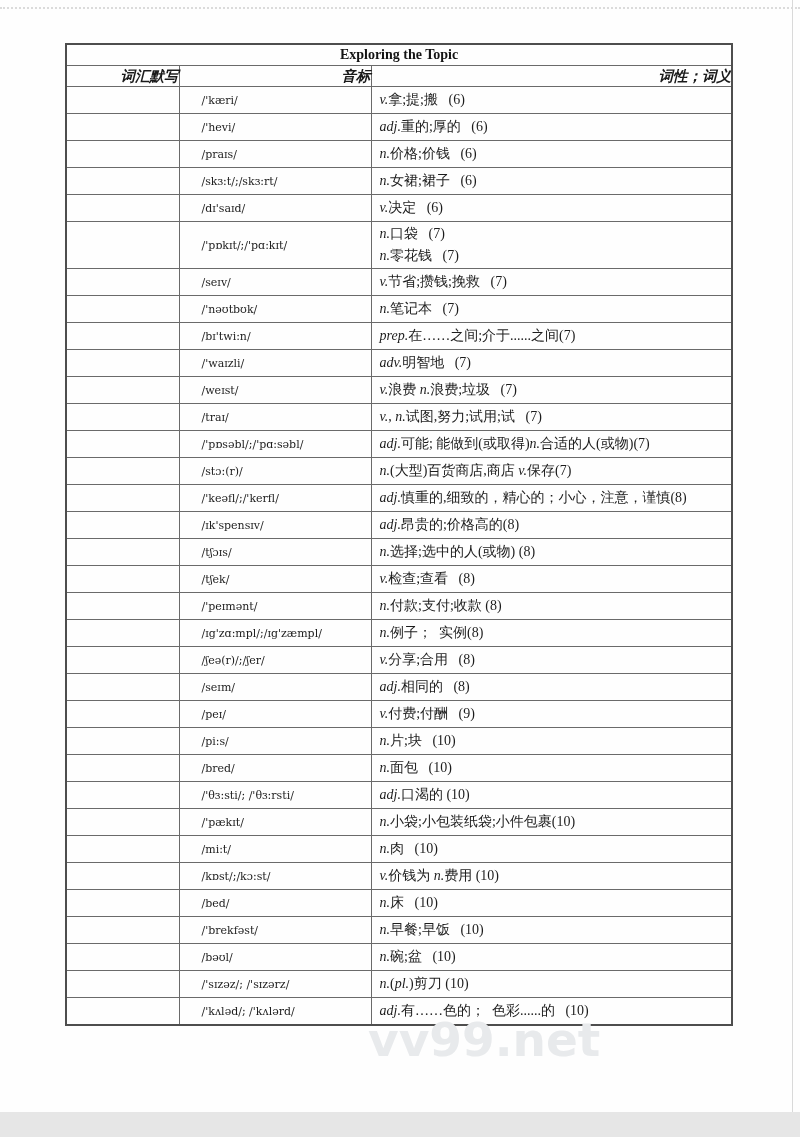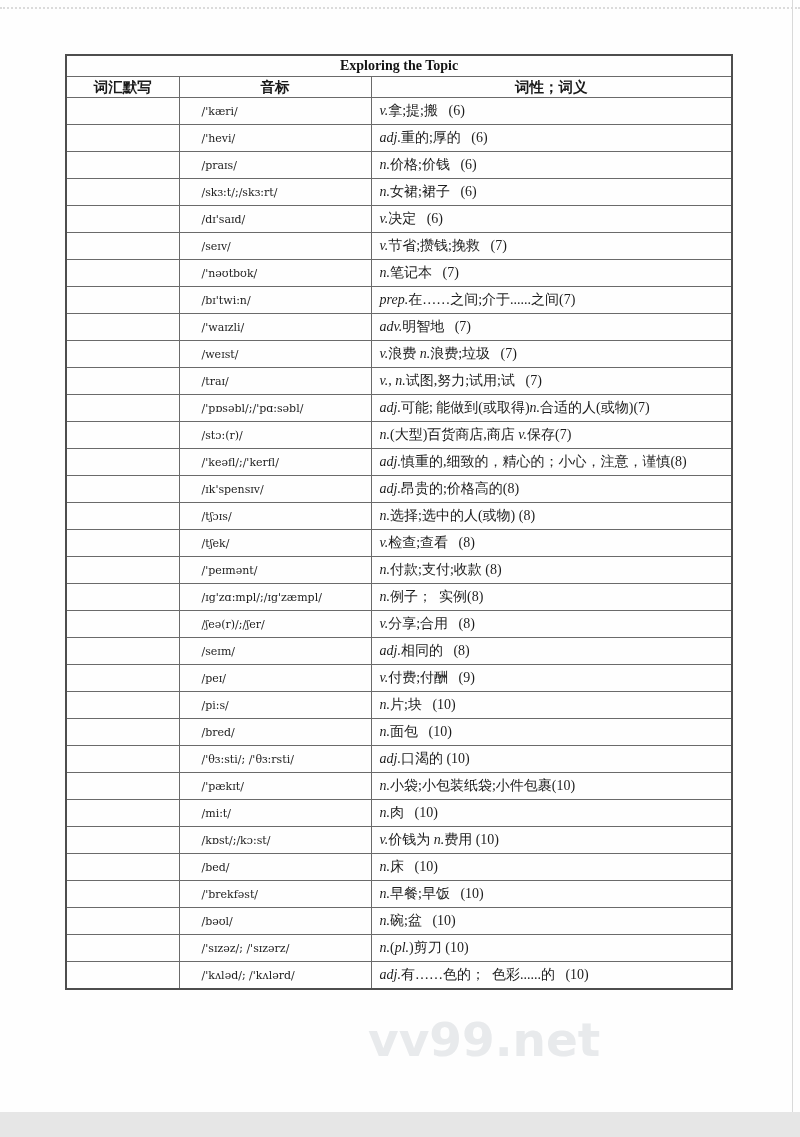--- a/index.html
+++ b/index.html
@@ -7,33 +7,34 @@
     width:800px;height:1137px;position:relative;overflow:hidden;
     background:#ffffff;color:#1f1f1f;
     font-family:"Liberation Sans",sans-serif;
   }
   .page{position:absolute;left:0;top:0;width:800px;height:1137px;background:#fefefe;}
   .top-edge{position:absolute;left:0;top:7px;width:800px;height:0;border-top:2px dotted #dbdbdb;}
   .right-edge{position:absolute;left:792px;top:0;width:1px;height:1112px;background:#d9d9d9;}
   .bottom-strip{position:absolute;left:0;top:1112px;width:800px;height:25px;background:#e6e6e6;}
 
   table.vocab{
-    position:absolute;left:65px;top:54px;width:666px;
+    position:absolute;left:65px;top:43px;width:666px;
     border-collapse:collapse;table-layout:fixed;
     border:2px solid #4e4e4e;
     padding-left:16px;
   }
   .vocab td,.vocab th{border:1px solid #6a6a6a;padding:0;vertical-align:middle;}
   .title-cell{
     height:20px;text-align:center;
     font-family:"Liberation Serif",serif;font-size:14px;font-weight:bold;color:#141414;
   }
   .vocab th{
-    height:20px;text-align:center;font-size:14.5px;font-weight:bold;color:#1a1a1a;
+    height:20px;text-align:right;font-size:14.5px;font-weight:bold;color:#1a1a1a;
     font-family:"Liberation Sans",sans-serif;
+    font-style:italic;
   }
   .vocab tbody td{height:24px;}
   td.word{background:transparent;}
   td.phon{
     font-family:"DejaVu Serif","Liberation Serif",serif;
     font-size:11px;padding-left:22px;color:#1c1c1c;white-space:pre;
   }
   td.mean{
     font-family:"Liberation Serif","DejaVu Serif",serif;
     font-size:14px;padding:1px 4px 1px 8px;color:#1c1c1c;
@@ -102,20 +103,28 @@
         </tr>
         <tr>
           <td class="word"></td>
           <td class="phon">/dɪ'saɪd/</td>
           <td class="mean">
             <div class="mline"><i>v.</i>决定   (6)</div>
           </td>
         </tr>
         <tr>
           <td class="word"></td>
+          <td class="phon">/'pɒkɪt/;/'pɑ:kɪt/</td>
+          <td class="mean">
+            <div class="mline"><i>n.</i>口袋   (7)</div>
+            <div class="mline"><i>n.</i>零花钱   (7)</div>
+          </td>
+        </tr>
+        <tr>
+          <td class="word"></td>
           <td class="phon">/seɪv/</td>
           <td class="mean">
             <div class="mline"><i>v.</i>节省;攒钱;挽救   (7)</div>
           </td>
         </tr>
         <tr>
           <td class="word"></td>
           <td class="phon">/'nəʊtbʊk/</td>
           <td class="mean">
             <div class="mline"><i>n.</i>笔记本   (7)</div>

